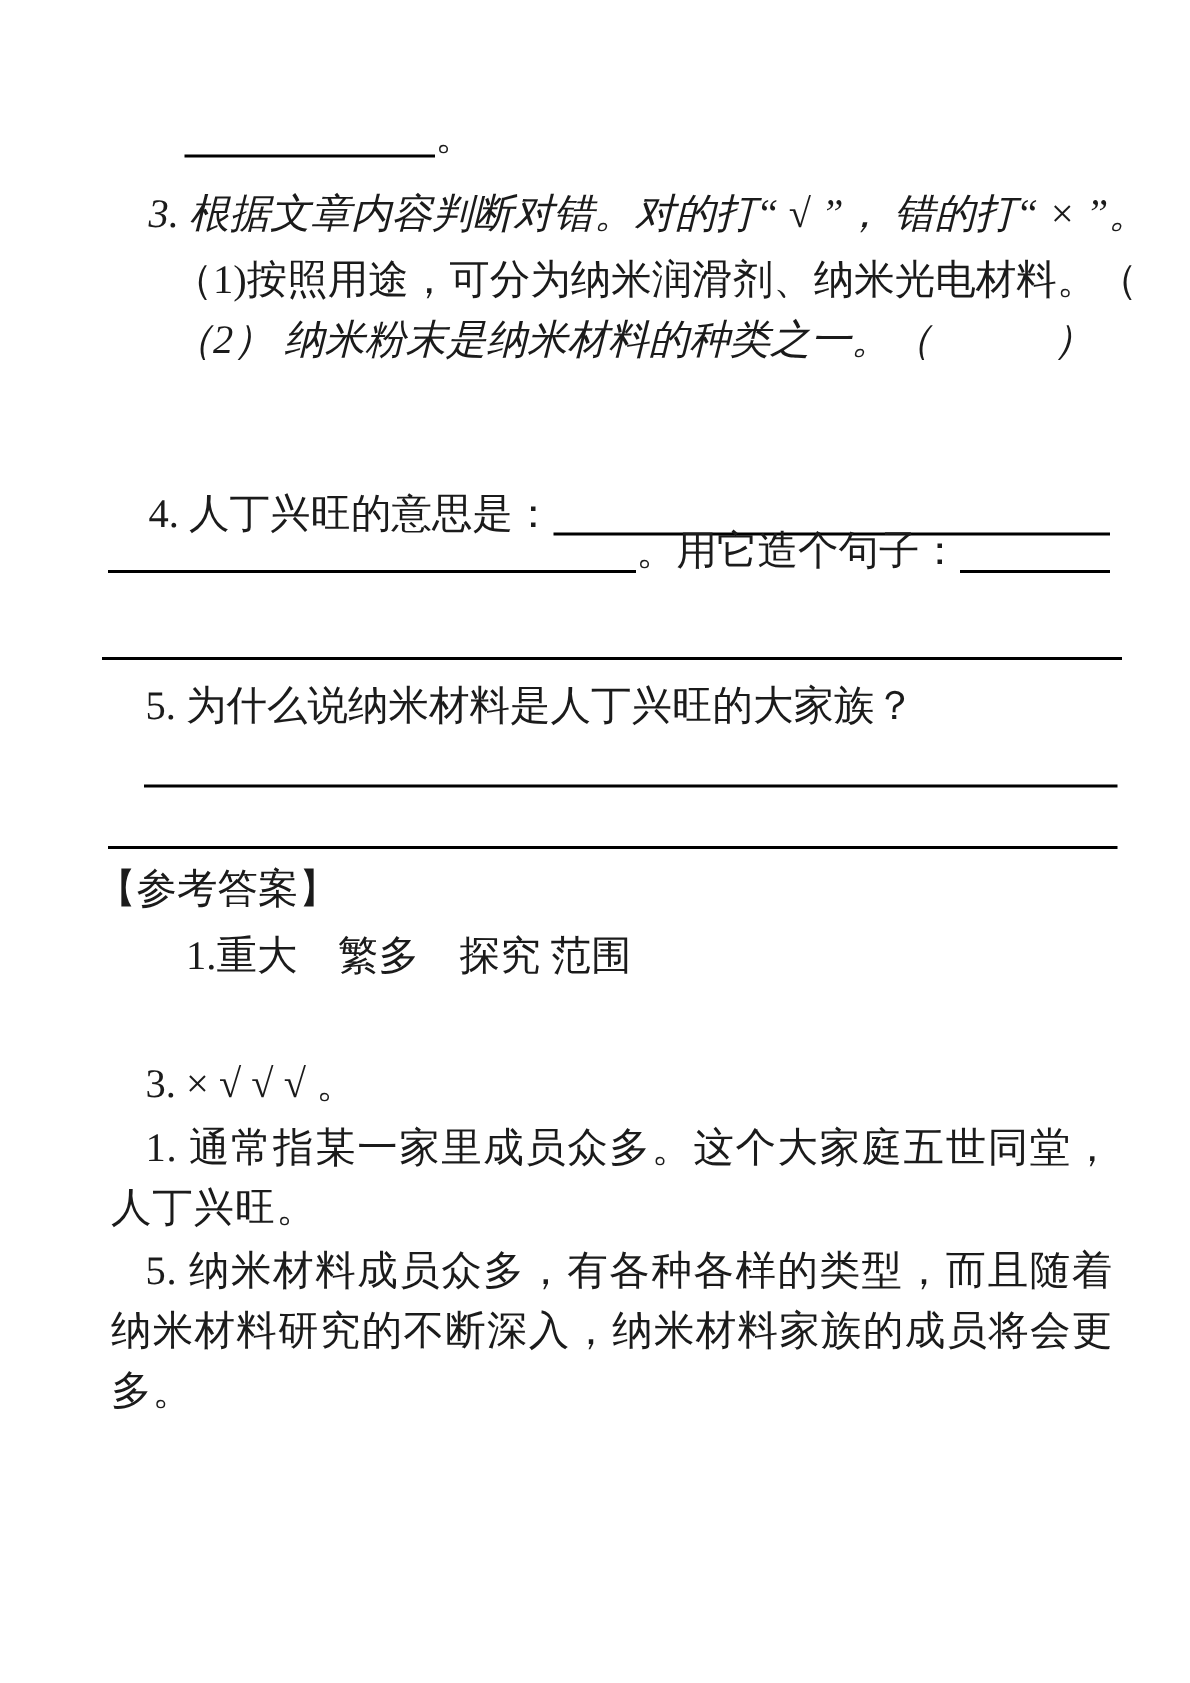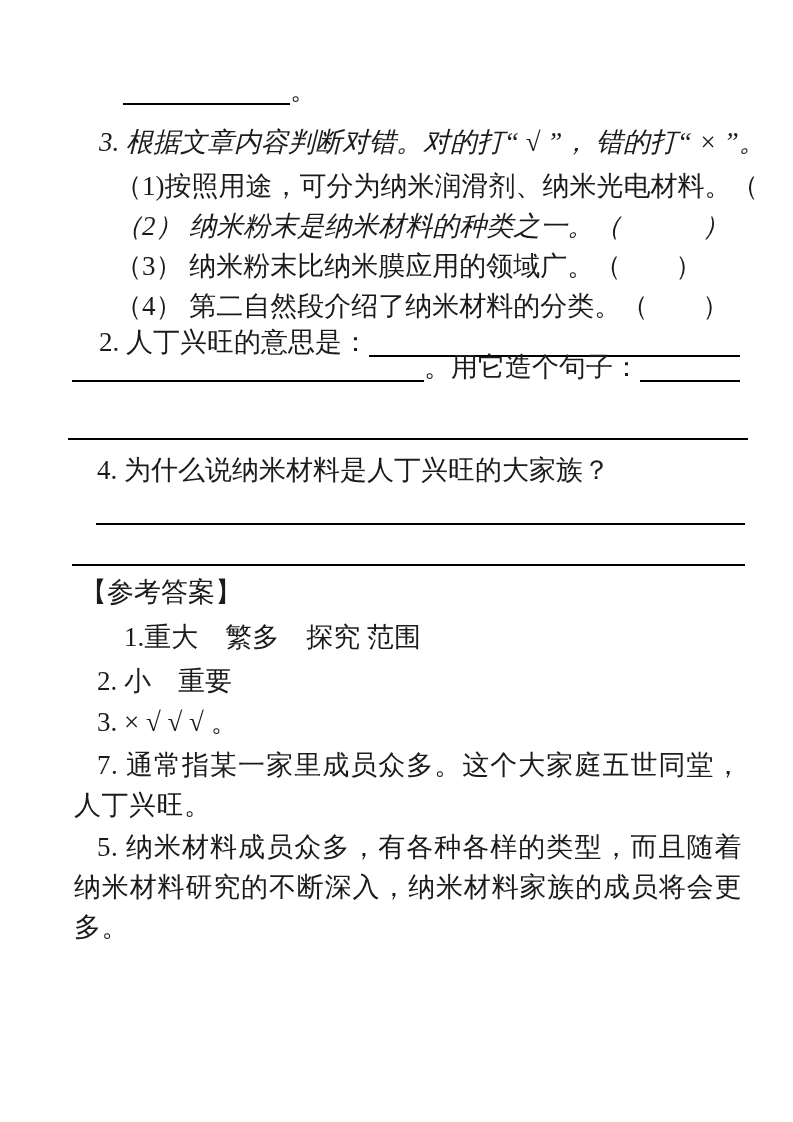--- a/index.html
+++ b/index.html
@@ -49,44 +49,41 @@
 
   <div class="row" style="top:75px; left:123px;">
     <span class="blank" style="width:167px;"></span>
       <span>。</span>
   </div>
 
   <div class="row" style="top:127px; left:99px;font-style:italic;">3. 根据文章内容判断对错。对的打“ √ ”， 错的打“ × ”。</div>
 
   <div class="row" style="top:171px; left:115px;">（1)按照用途，可分为纳米润滑剂、纳米光电材料。（　　　）</div>
   <div class="row" style="top:211px; left:115px;font-style:italic;">（2） 纳米粉末是纳米材料的种类之一。（　　　）</div>
-  <div class="row" style="top:251px; left:115px;">（3） 纳米粉末比纳米膜应用的领域广。（　　）</div>
-  <div class="row" style="top:291px; left:115px;">（4） 第二自然段介绍了纳米材料的分类。（　　）</div>
 
   <div class="row" style="top:327px; left:99px; width:641px;">
-    <span>2. 人丁兴旺的意思是：</span>
+    <span>4. 人丁兴旺的意思是：</span>
     <span class="blank" style="flex:1;"></span>
   </div>
 
   <div class="row" style="top:352px; left:72px; width:668px;">
     <span class="blank" style="width:352px;"></span>
     <span>。用它造个句子：</span>
     <span class="blank" style="flex:1;"></span>
   </div>
 
   <div class="rule" style="top:438px; left:68px; width:680px;"></div>
 
-  <div class="row" style="top:455px; left:97px;">4. 为什么说纳米材料是人丁兴旺的大家族？</div>
+  <div class="row" style="top:455px; left:97px;">5. 为什么说纳米材料是人丁兴旺的大家族？</div>
 
   <div class="rule" style="top:523px; left:96px; width:649px;"></div>
   <div class="rule" style="top:564px; left:72px; width:673px;"></div>
 
-  <div class="row" style="top:577px; left:64px;margin-left:16px;">【参考答案】</div>
+  <div class="row" style="top:577px; left:64px;">【参考答案】</div>
 
   <div class="row" style="top:622px; left:97px;margin-left:27px;">1.重大　繁多　探究 范围</div>
-  <div class="row" style="top:666px; left:97px;">2. 小　重要</div>
   <div class="row" style="top:707px; left:97px;">3. × √ √ √ 。</div>
 
-  <div class="para" style="top:745px; left:74px; width:668px; text-indent:23px;">7. 通常指某一家里成员众多。这个大家庭五世同堂，人丁兴旺。</div>
+  <div class="para" style="top:745px; left:74px; width:668px; text-indent:23px;">1. 通常指某一家里成员众多。这个大家庭五世同堂，人丁兴旺。</div>
 
   <div class="para" style="top:827px; left:74px; width:668px; text-indent:23px;">5. 纳米材料成员众多，有各种各样的类型，而且随着纳米材料研究的不断深入，纳米材料家族的成员将会更多。</div>
 
 </div>
 
 </body></html>

